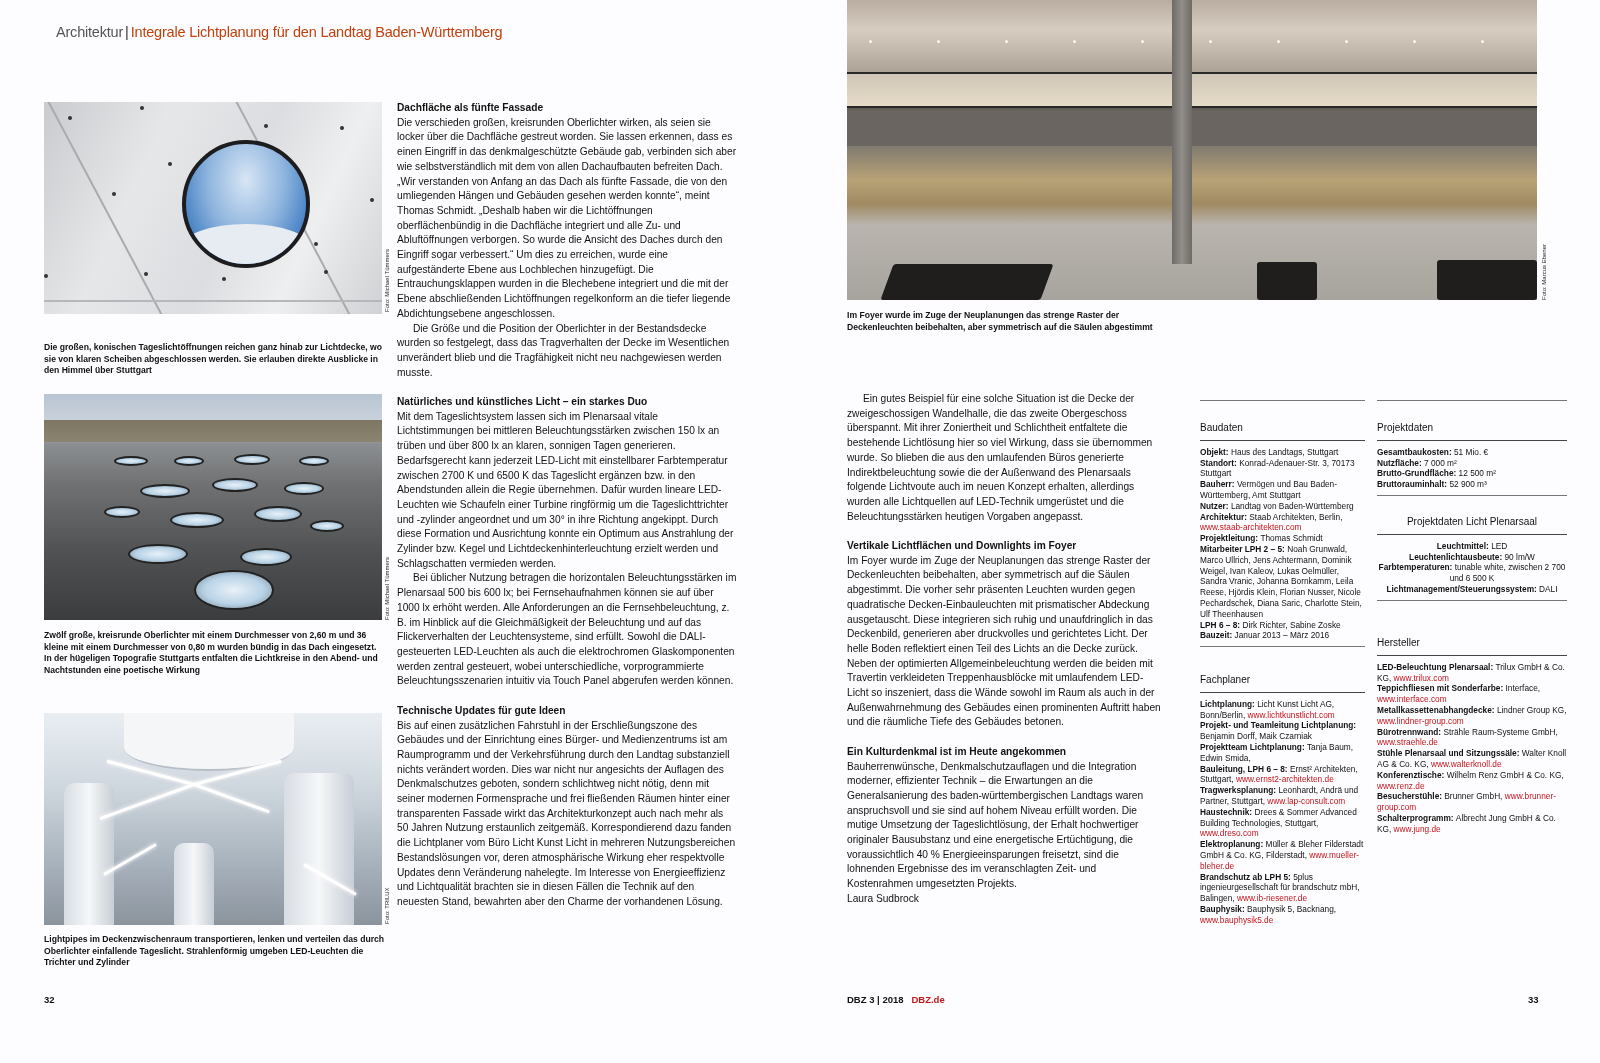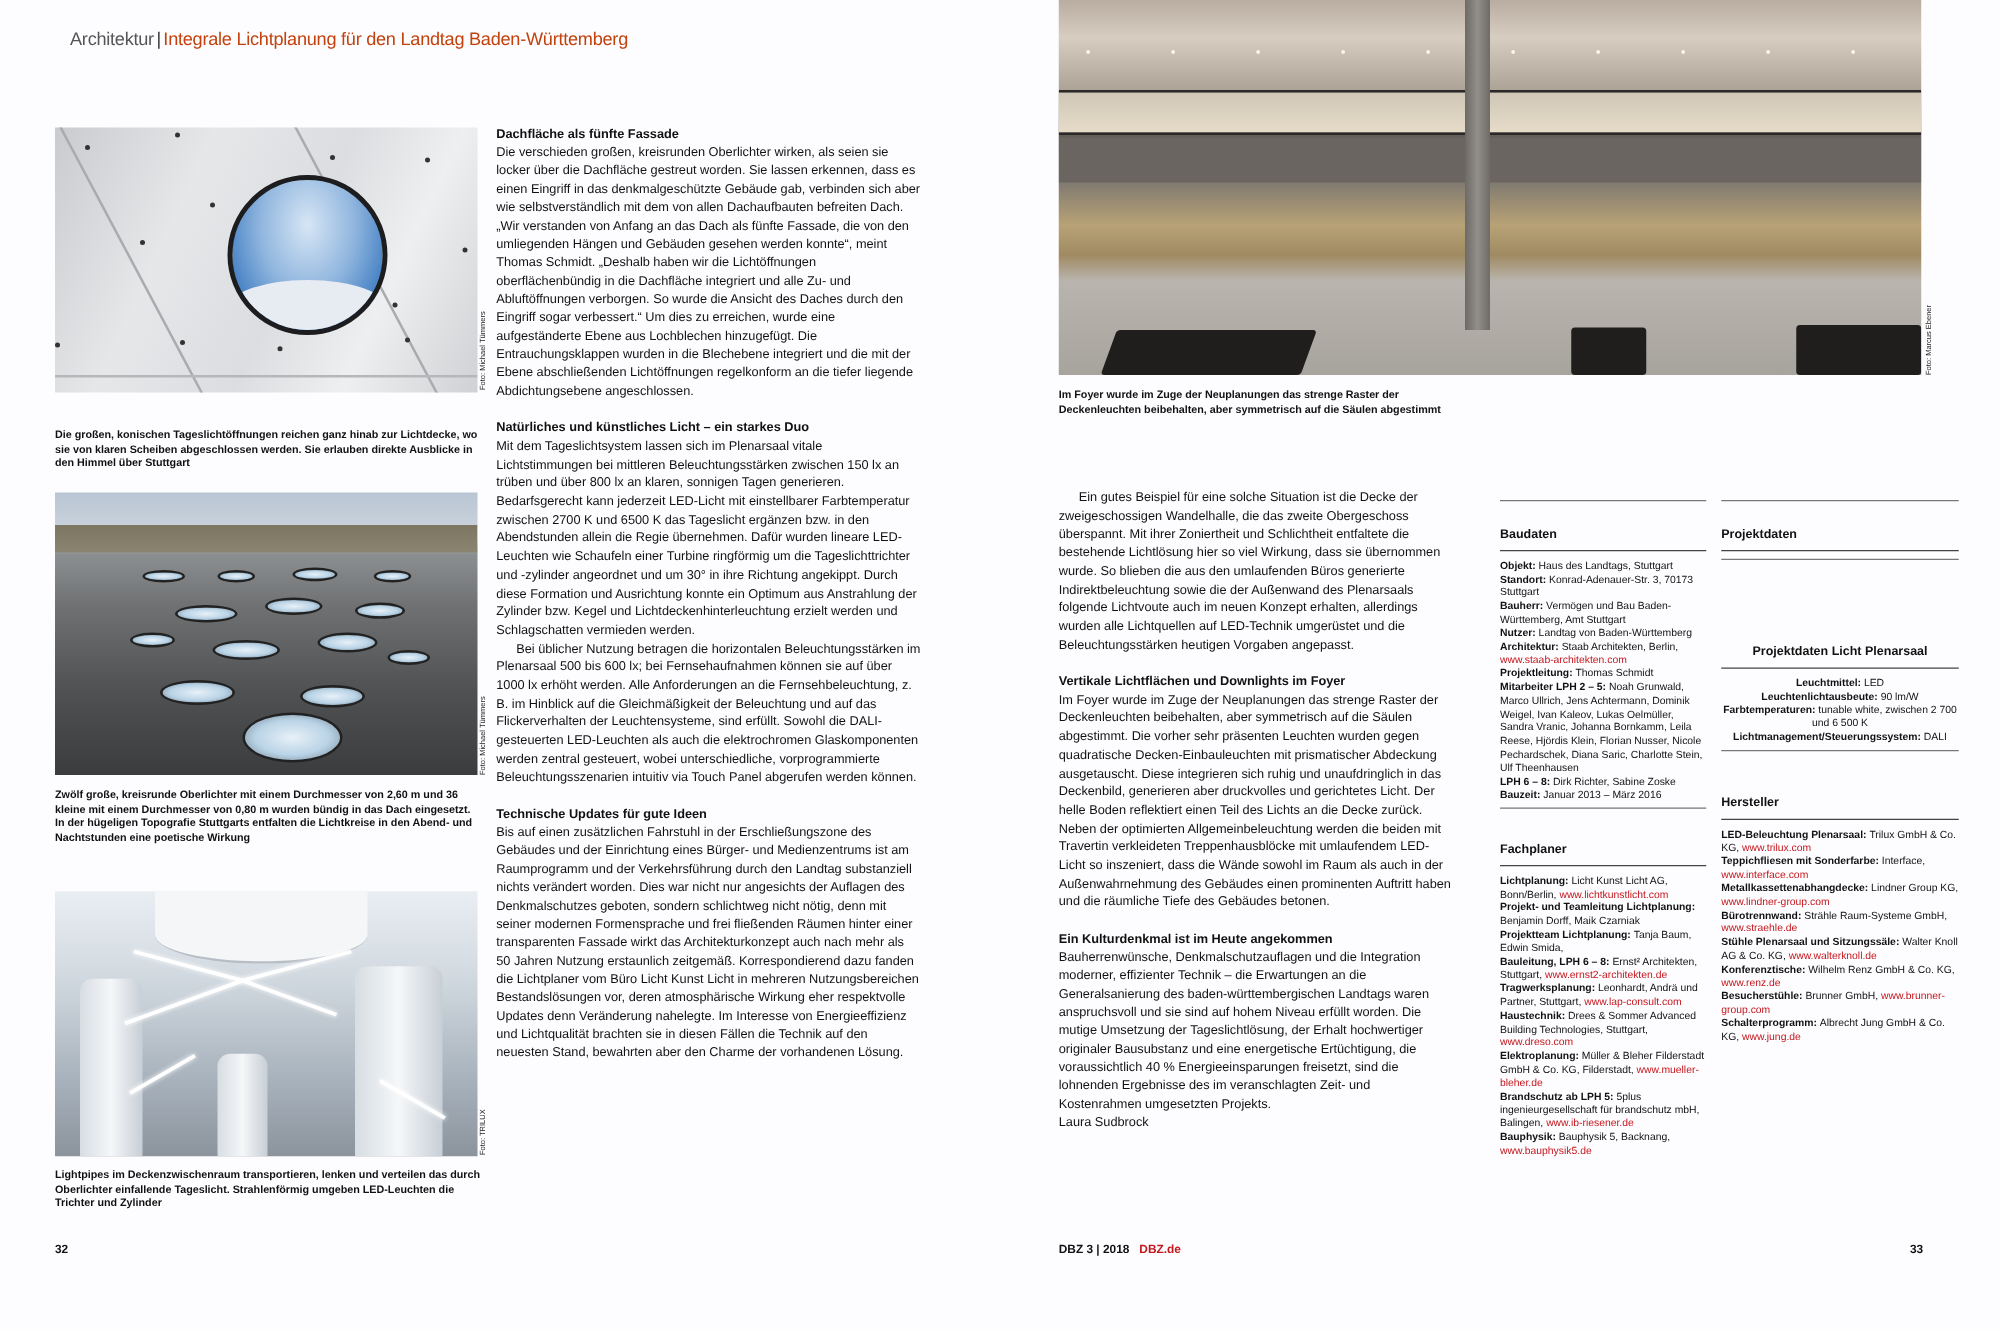--- a/index.html
+++ b/index.html
@@ -17,21 +17,21 @@
   .caption { position: absolute; font-size: 8.6px; font-weight: bold; line-height: 11.6px; color: #111; }
 
   .col { position: absolute; font-size: 10.2px; line-height: 14.7px; color: #111; }
   .col h3 { font-size: 10.2px; font-weight: bold; }
   .col p { text-indent: 0; }
   .col p.ind { text-indent: 16px; }
   .col .gap { height: 14.7px; }
 
   .info { position: absolute; font-size: 8.3px; line-height: 10.8px; color: #111; }
   .info .rule-top { border-top: 1.5px solid #777; margin-bottom: 22px; }
-  .info h4 { font-size: 10px; font-weight: bold; padding-bottom: 6px; border-bottom: 1px solid #444; margin-bottom: 6px; }
+  .info h4 { font-size: 10px; font-weight: normal; padding-bottom: 6px; border-bottom: 1px solid #444; margin-bottom: 6px; }
   .info .row b { font-weight: bold; }
   .info .lnk { color: #c4161c; }
   .info .rule-bot { border-top: 1.5px solid #777; margin-top: 5px; }
 
   .footer { position: absolute; top: 994px; font-size: 9.5px; font-weight: bold; color: #111; }
   .footer .red { color: #c4161c; }
 
   
   .ph1 { background: linear-gradient(115deg, #c9cbce 0%, #e6e7e9 30%, #dcdde0 55%, #eeeff0 75%, #cfd1d4 100%); }
   .ph1 .band { position:absolute; left:0; right:0; bottom:12px; height:2px; background:#b5b7ba; }
@@ -139,20 +139,21 @@
   <div class="sofa" style="left:40px;top:264px;width:160px;height:36px;transform:skewX(-20deg)"></div>
   <div class="sofa" style="left:410px;top:262px;width:60px;height:38px;"></div>
   <div class="sofa" style="left:590px;top:260px;width:100px;height:40px;"></div>
 </div>
 <div class="credit" style="left:1541px;top:300px;">Foto: Marcus Ebener</div>
 <div class="caption" style="left:847px;top:310px;width:330px;">Im Foyer wurde im Zuge der Neuplanungen das strenge Raster der Deckenleuchten beibehalten, aber symmetrisch auf die Säulen abgestimmt</div>
 
 <div class="col" id="col1" style="left:397px;top:101px;width:340px;">
     <h3>Dachfläche als fünfte Fassade</h3>
     <p>Die verschieden großen, kreisrunden Oberlichter wirken, als seien sie locker über die Dachfläche gestreut worden. Sie lassen erkennen, dass es einen Eingriff in das denkmalgeschützte Gebäude gab, verbinden sich aber wie selbstverständlich mit dem von allen Dachaufbauten befreiten Dach. „Wir verstanden von Anfang an das Dach als fünfte Fassade, die von den umliegenden Hängen und Gebäuden gesehen werden konnte“, meint Thomas Schmidt. „Deshalb haben wir die Lichtöffnungen oberflächenbündig in die Dachfläche integriert und alle Zu- und Abluftöffnungen verborgen. So wurde die Ansicht des Daches durch den Eingriff sogar verbessert.“ Um dies zu erreichen, wurde eine aufgeständerte Ebene aus Lochblechen hinzugefügt. Die Entrauchungsklappen wurden in die Blechebene integriert und die mit der Ebene abschließenden Lichtöffnungen regelkonform an die tiefer liegende Abdichtungsebene angeschlossen.</p>
+    <p class="ind">Die Größe und die Position der Oberlichter in der Bestandsdecke wurden so festgelegt, dass das Tragverhalten der Decke im Wesentlichen unverändert blieb und die Tragfähigkeit nicht neu nachgewiesen werden musste.</p>
     <div class="gap"></div>
     <h3>Natürliches und künstliches Licht – ein starkes Duo</h3>
     <p>Mit dem Tageslichtsystem lassen sich im Plenarsaal vitale Lichtstimmungen bei mittleren Beleuchtungsstärken zwischen 150 lx an trüben und über 800 lx an klaren, sonnigen Tagen generieren. Bedarfsgerecht kann jederzeit LED-Licht mit einstellbarer Farbtemperatur zwischen 2700 K und 6500 K das Tageslicht ergänzen bzw. in den Abendstunden allein die Regie übernehmen. Dafür wurden lineare LED-Leuchten wie Schaufeln einer Turbine ringförmig um die Tageslichttrichter und -zylinder angeordnet und um 30° in ihre Richtung angekippt. Durch diese Formation und Ausrichtung konnte ein Optimum aus Anstrahlung der Zylinder bzw. Kegel und Lichtdeckenhinterleuchtung erzielt werden und Schlagschatten vermieden werden.</p>
     <p class="ind">Bei üblicher Nutzung betragen die horizontalen Beleuchtungsstärken im Plenarsaal 500 bis 600 lx; bei Fernsehaufnahmen können sie auf über 1000 lx erhöht werden. Alle Anforderungen an die Fernsehbeleuchtung, z. B. im Hinblick auf die Gleichmäßigkeit der Beleuchtung und auf das Flickerverhalten der Leuchtensysteme, sind erfüllt. Sowohl die DALI-gesteuerten LED-Leuchten als auch die elektrochromen Glaskomponenten werden zentral gesteuert, wobei unterschiedliche, vorprogrammierte Beleuchtungsszenarien intuitiv via Touch Panel abgerufen werden können.</p>
     <div class="gap"></div>
     <h3>Technische Updates für gute Ideen</h3>
     <p>Bis auf einen zusätzlichen Fahrstuhl in der Erschließungszone des Gebäudes und der Einrichtung eines Bürger- und Medienzentrums ist am Raumprogramm und der Verkehrsführung durch den Landtag substanziell nichts verändert worden. Dies war nicht nur angesichts der Auflagen des Denkmalschutzes geboten, sondern schlichtweg nicht nötig, denn mit seiner modernen Formensprache und frei fließenden Räumen hinter einer transparenten Fassade wirkt das Architekturkonzept auch nach mehr als 50 Jahren Nutzung erstaunlich zeitgemäß. Korrespondierend dazu fanden die Lichtplaner vom Büro Licht Kunst Licht in mehreren Nutzungsbereichen Bestandslösungen vor, deren atmosphärische Wirkung eher respektvolle Updates denn Veränderung nahelegte. Im Interesse von Energieeffizienz und Lichtqualität brachten sie in diesen Fällen die Technik auf den neuesten Stand, bewahrten aber den Charme der vorhandenen Lösung.</p>
   </div>
 
 <div class="col" id="col2" style="left:847px;top:392px;width:316px;">
@@ -194,20 +195,26 @@
       <div class="row"><b>Haustechnik: </b><span>Drees &amp; Sommer Advanced Building Technologies, Stuttgart, </span><span class="lnk">www.dreso.com</span></div>
       <div class="row"><b>Elektroplanung: </b><span>Müller &amp; Bleher Filderstadt GmbH &amp; Co. KG, Filderstadt, </span><span class="lnk">www.mueller-bleher.de</span></div>
       <div class="row"><b>Brandschutz ab LPH 5: </b><span>5plus ingenieurgesellschaft für brandschutz mbH, Balingen, </span><span class="lnk">www.ib-riesener.de</span></div>
       <div class="row"><b>Bauphysik: </b><span>Bauphysik 5, Backnang, </span><span class="lnk">www.bauphysik5.de</span></div>
     </div>
 </div>
 
 <div class="info" style="left:1377px;top:400px;width:190px;">
   <div class="rule-top"></div>
   <h4>Projektdaten</h4>
+  <div id="projektdaten-rows">
+      <div class="row"><b>Gesamtbaukosten: </b><span>51 Mio. €</span></div>
+      <div class="row"><b>Nutzfläche: </b><span>7 000 m²</span></div>
+      <div class="row"><b>Brutto-Grundfläche: </b><span>12 500 m²</span></div>
+      <div class="row"><b>Bruttorauminhalt: </b><span>52 900 m³</span></div>
+    </div>
   <div class="rule-bot"></div>
 </div>
 
 <div class="info" style="left:1377px;top:517px;width:190px;text-align:center;">
   <h4>Projektdaten Licht Plenarsaal</h4>
   <div id="licht-rows">
       <div class="row"><b>Leuchtmittel: </b><span>LED</span></div>
       <div class="row"><b>Leuchtenlichtausbeute: </b><span>90 lm/W</span></div>
       <div class="row"><b>Farbtemperaturen: </b><span>tunable white, zwischen 2 700 und 6 500 K</span></div>
       <div class="row"><b>Lichtmanagement/Steuerungssystem: </b><span>DALI</span></div>

